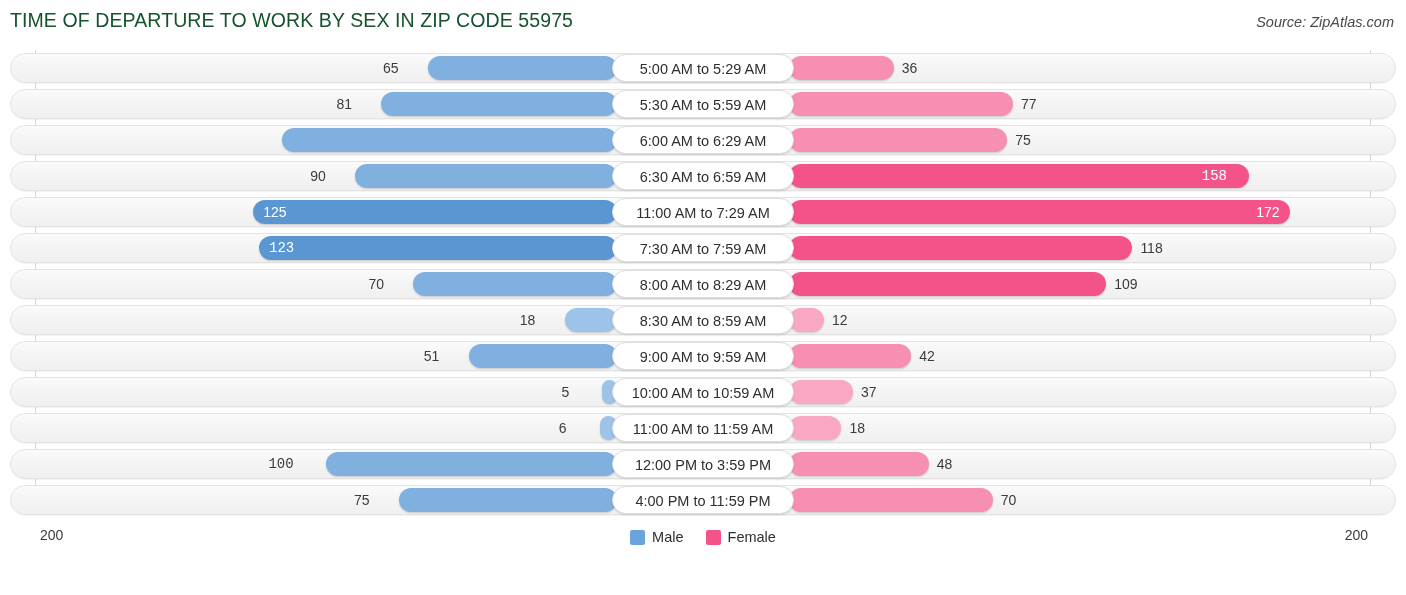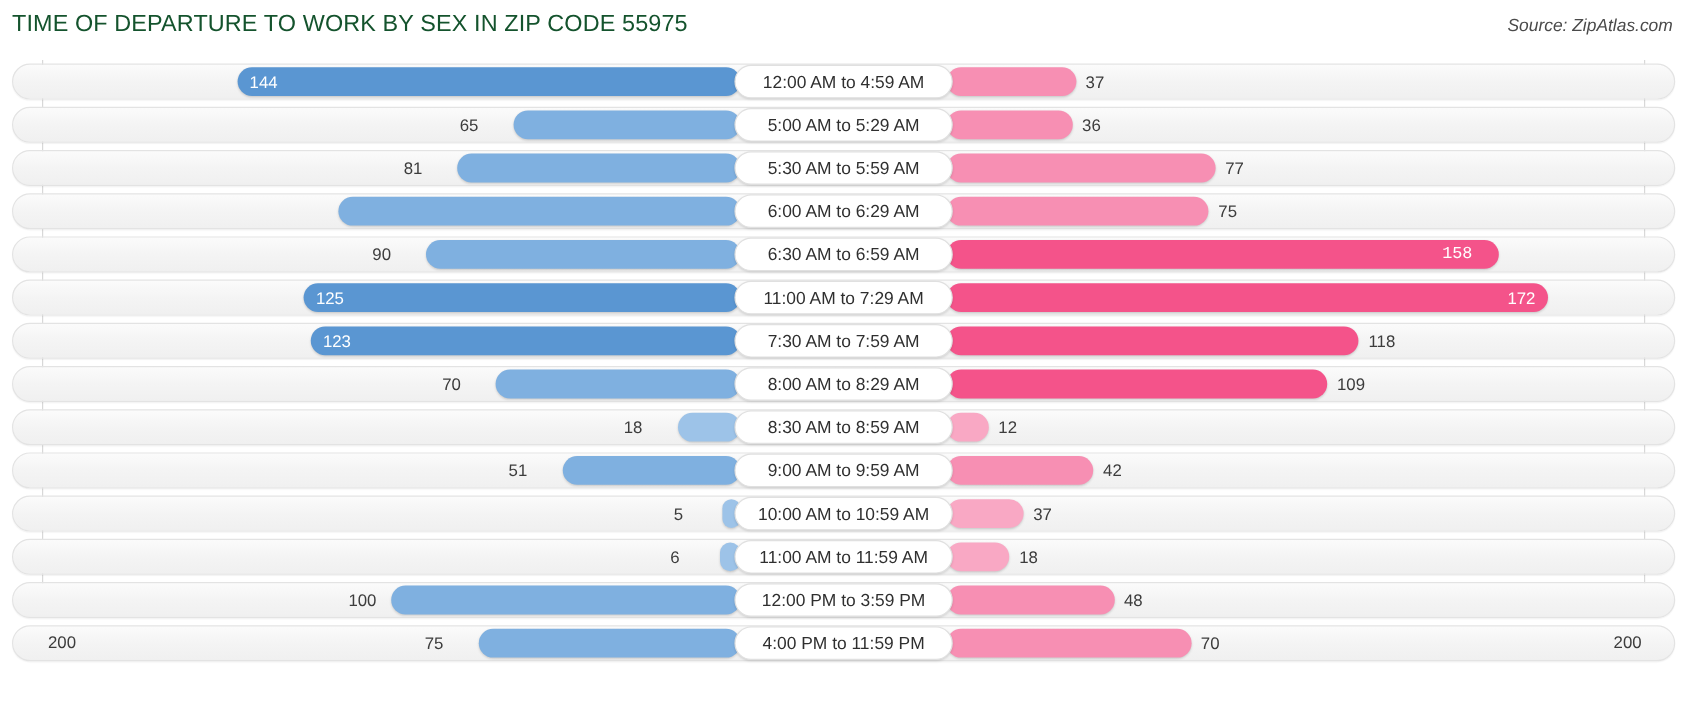--- a/index.html
+++ b/index.html
@@ -138,28 +138,20 @@
   <div class="chart-title">TIME OF DEPARTURE TO WORK BY SEX IN ZIP CODE 55975</div>
   <div class="chart-source">Source: ZipAtlas.com</div>
 
   <div class="plot">
     <div class="gridline left"></div>
     <div class="gridline right"></div>
 
     <div class="rows" id="rows">
         <div class="row">
           <div class="track"></div>
-          <div class="bar male" style="left: 197.96px; width: 419.04px; background: rgb(90, 150, 210);"></div>
-          <div class="bar-val male-val inside" style="left: 207.96px; width: 60px; text-align: left;">144</div>
-          <div class="bar female" style="left: 789px; width: 107.67px; background: rgb(247, 143, 179);"></div>
-          <div class="bar-val female-val" style="left: 904.67px; width: 58px;">37</div>
-          <div class="cat-pill">12:00 AM to 4:59 AM</div>
-        </div>
-        <div class="row">
-          <div class="track"></div>
           <div class="bar male" style="left: 427.85px; width: 189.15px; background: rgb(127, 176, 224);"></div>
           <div class="bar-val male-val" style="left: 361.85px; width: 58px;">65</div>
           <div class="bar female" style="left: 789px; width: 104.76px; background: rgb(247, 143, 179);"></div>
           <div class="bar-val female-val" style="left: 901.76px; width: 58px;">36</div>
           <div class="cat-pill">5:00 AM to 5:29 AM</div>
         </div>
         <div class="row">
           <div class="track"></div>
           <div class="bar male" style="left: 381.29px; width: 235.71px; background: rgb(127, 176, 224);"></div>
           <div class="bar-val male-val" style="left: 315.29px; width: 58px;">81</div>
@@ -187,21 +179,21 @@
           <div class="track"></div>
           <div class="bar male" style="left: 253.25px; width: 363.75px; background: rgb(90, 150, 210);"></div>
           <div class="bar-val male-val inside" style="left: 263.25px; width: 60px; text-align: left;">125</div>
           <div class="bar female" style="left: 789px; width: 500.52px; background: rgb(244, 83, 138);"></div>
           <div class="bar-val female-val inside" style="left: 1227.52px; width: 52px; text-align: right;">172</div>
           <div class="cat-pill">11:00 AM to 7:29 AM</div>
         </div>
         <div class="row">
           <div class="track"></div>
           <div class="bar male" style="left: 259.07px; width: 357.93px; background: rgb(90, 150, 210);"></div>
-          <div class="bar-val male-val inside" style="left: 269.07px; width: 60px; text-align: left;">123</div>
+          <div class="bar-val male-val inside" style="left: 269.07px; width: 60px; text-align: left; font-family: Liberation Mono, monospace;">123</div>
           <div class="bar female" style="left: 789px; width: 343.38px; background: rgb(244, 83, 138);"></div>
           <div class="bar-val female-val" style="left: 1140.38px; width: 58px;">118</div>
           <div class="cat-pill">7:30 AM to 7:59 AM</div>
         </div>
         <div class="row">
           <div class="track"></div>
           <div class="bar male" style="left: 413.3px; width: 203.7px; background: rgb(127, 176, 224);"></div>
           <div class="bar-val male-val" style="left: 347.3px; width: 58px;">70</div>
           <div class="bar female" style="left: 789px; width: 317.19px; background: rgb(244, 83, 138);"></div>
           <div class="bar-val female-val" style="left: 1114.19px; width: 58px;">109</div>
@@ -235,21 +227,21 @@
           <div class="track"></div>
           <div class="bar male" style="left: 599.54px; width: 17.46px; background: rgb(157, 195, 232);"></div>
           <div class="bar-val male-val" style="left: 533.54px; width: 58px;">6</div>
           <div class="bar female" style="left: 789px; width: 52.38px; background: rgb(249, 168, 196);"></div>
           <div class="bar-val female-val" style="left: 849.38px; width: 58px;">18</div>
           <div class="cat-pill">11:00 AM to 11:59 AM</div>
         </div>
         <div class="row">
           <div class="track"></div>
           <div class="bar male" style="left: 326px; width: 291px; background: rgb(127, 176, 224);"></div>
-          <div class="bar-val male-val" style="left: 273px; width: 58px;">100</div>
+          <div class="bar-val male-val" style="left: 252px; width: 58px; font-family: Liberation Mono, monospace;">100</div>
           <div class="bar female" style="left: 789px; width: 139.68px; background: rgb(247, 143, 179);"></div>
           <div class="bar-val female-val" style="left: 936.68px; width: 58px;">48</div>
           <div class="cat-pill">12:00 PM to 3:59 PM</div>
         </div>
         <div class="row">
           <div class="track"></div>
           <div class="bar male" style="left: 398.75px; width: 218.25px; background: rgb(127, 176, 224);"></div>
           <div class="bar-val male-val" style="left: 332.75px; width: 58px;">75</div>
           <div class="bar female" style="left: 789px; width: 203.7px; background: rgb(247, 143, 179);"></div>
           <div class="bar-val female-val" style="left: 1000.7px; width: 58px;">70</div>

